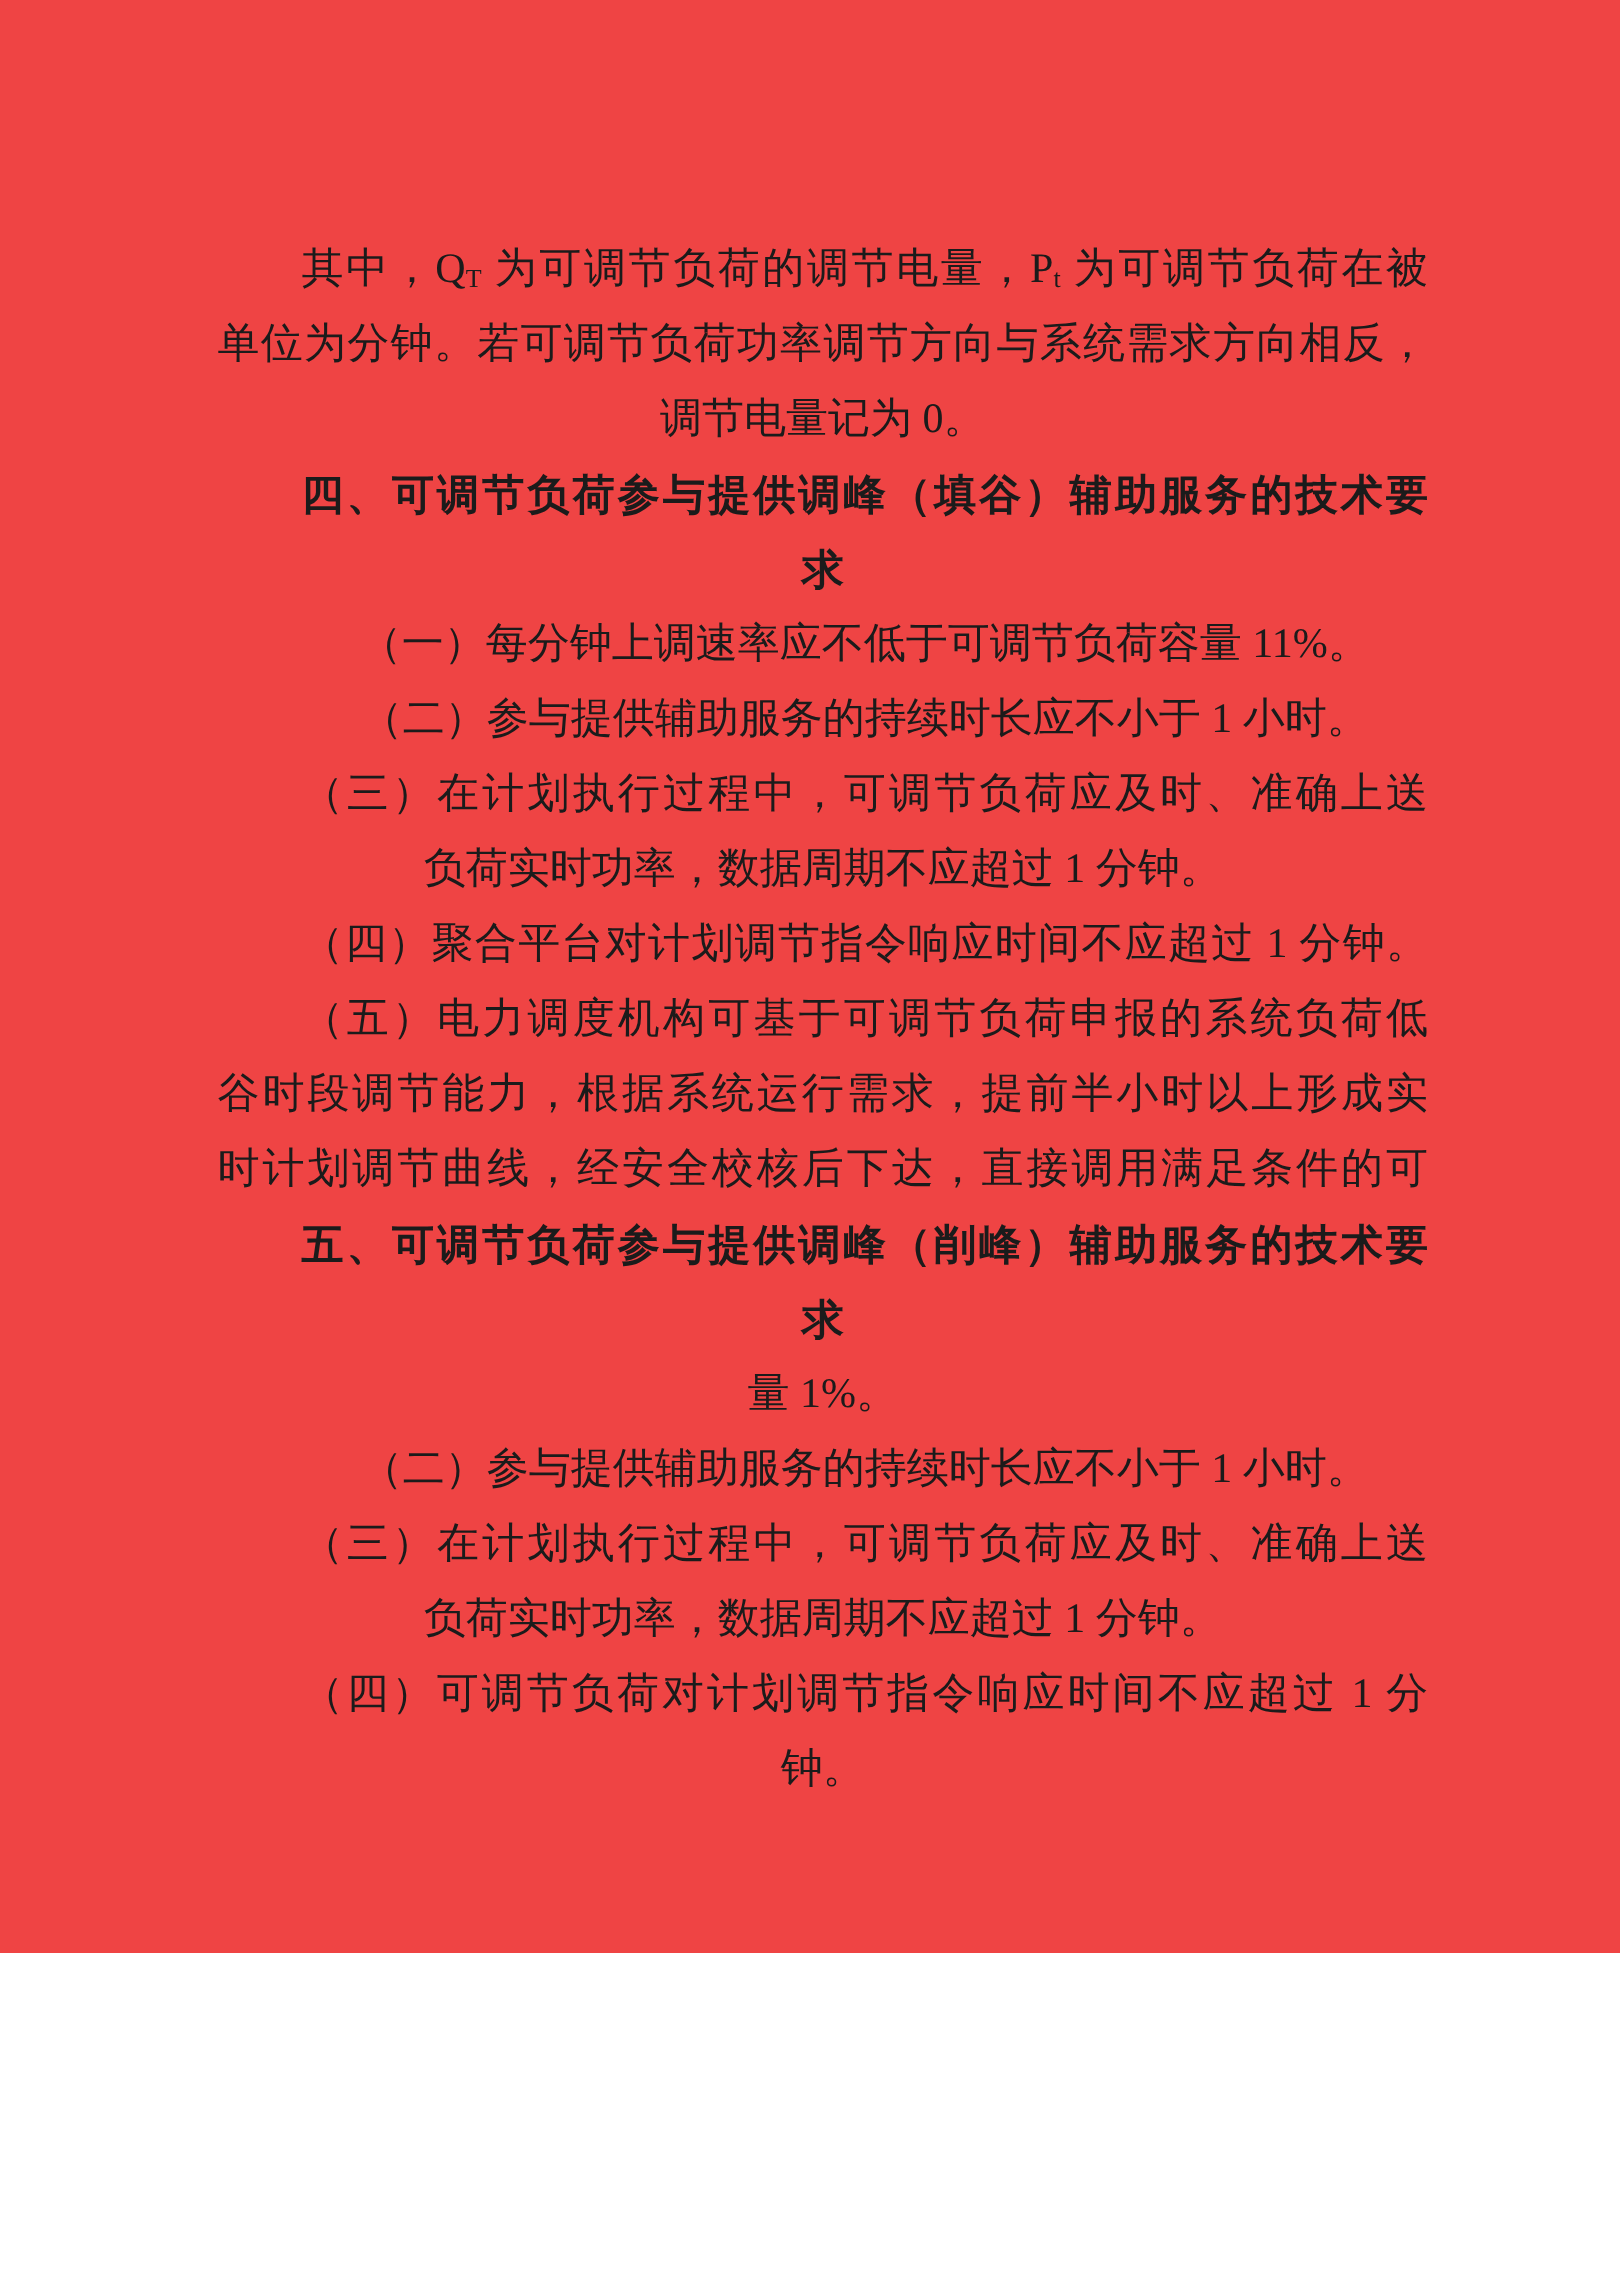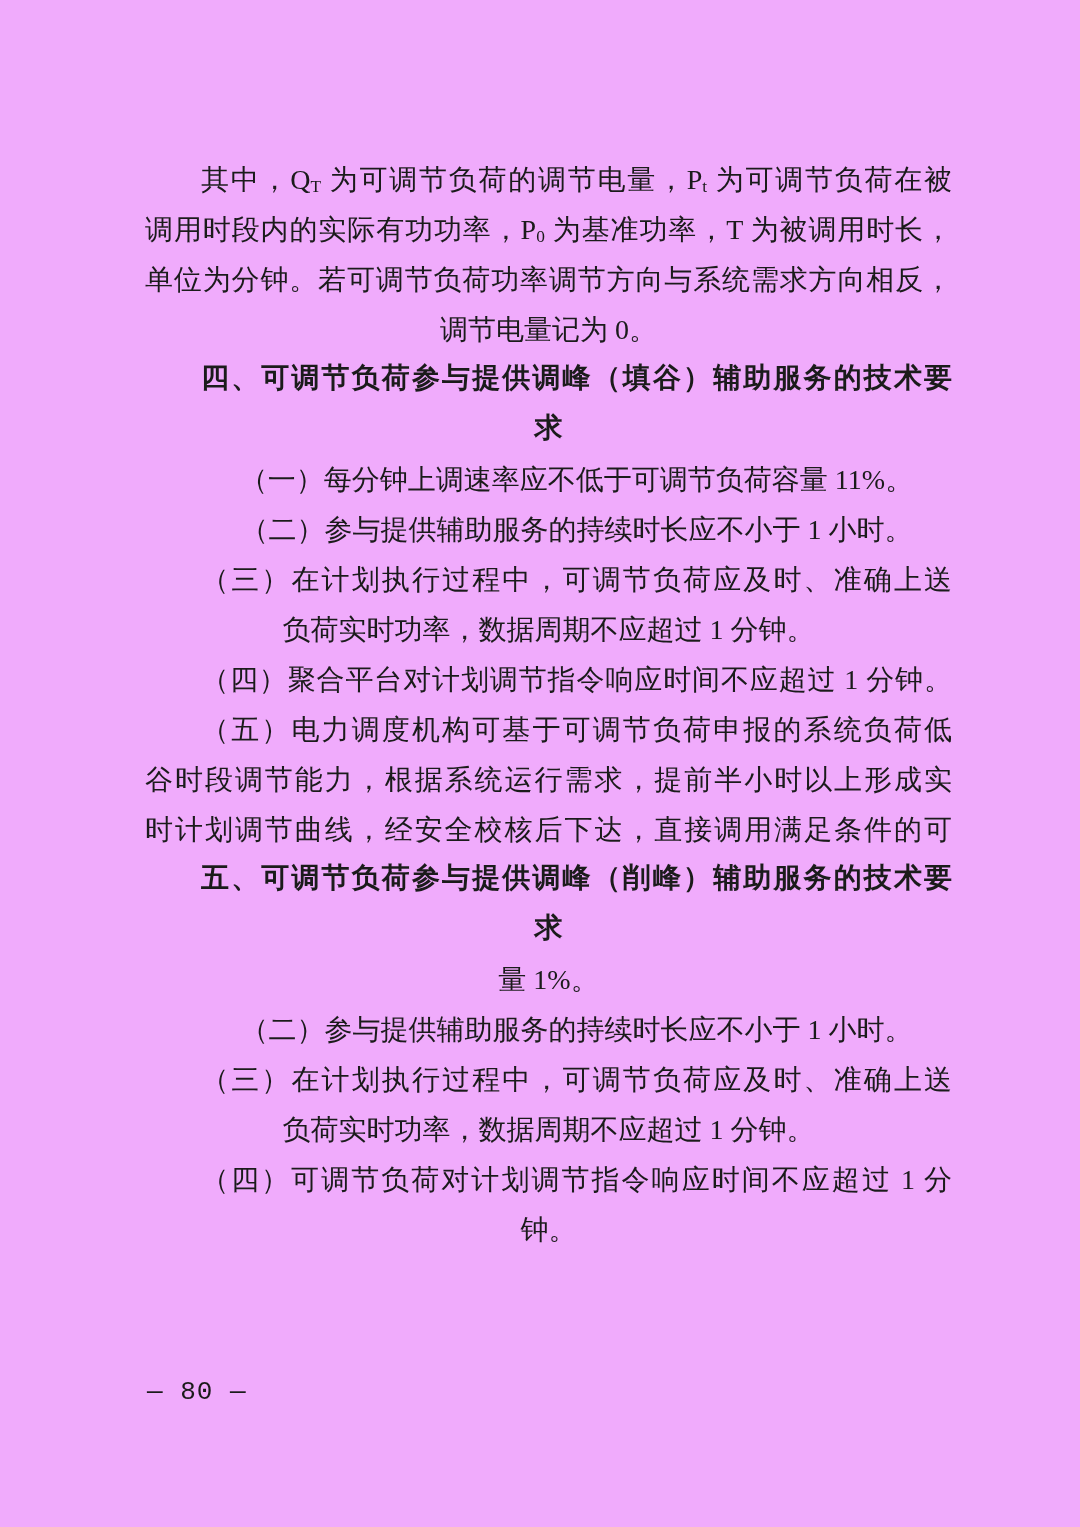--- a/index.html
+++ b/index.html
@@ -1,21 +1,21 @@
 <!DOCTYPE html>
 <html><head>
 <meta charset="utf-8">
 <style>
   * { margin: 0; padding: 0; box-sizing: border-box; }
   html, body { background: #ffffff; }
   .page {
     position: relative;
     width: 1080px;
-    height: 1527px;
-    background: #f0abfc;
+    height: 1302px;
+    background: #ef4444;
     color: #1b1b1b;
     font-family: "Liberation Serif", "DejaVu Serif", serif;
     overflow: hidden;
   }
   .content {
     position: absolute;
     left: 145px;
     top: 155px;
     width: 807px;
   }
@@ -29,21 +29,21 @@
   }
   
   .line.just {
     white-space: normal;
     text-align: justify;
     text-align-last: justify;
     -moz-text-align-last: justify;
   }
   .line.indent { padding-left: 56px; }
   .line.heading {
-    font-family: Liberation Mono, monospace;
+    font-family: Liberation Sans, sans-serif;
     font-weight: 700;
   }
   sub {
     font-size: 0.62em;
     line-height: 0;
     position: relative;
     top: 0.18em;
     vertical-align: baseline;
   }
   .footer {
@@ -56,21 +56,20 @@
     font-family: Liberation Mono, monospace;
     letter-spacing: 1px;
   }
 </style>
 </head>
 <body>
 
 <main class="page">
   <div class="content">
       <div class="line just indent">其中，Q<sub>T</sub> 为可调节负荷的调节电量，P<sub>t</sub> 为可调节负荷在被</div>
-      <div class="line just">调用时段内的实际有功功率，P<sub>0</sub> 为基准功率，T 为被调用时长，</div>
       <div class="line just">单位为分钟。若可调节负荷功率调节方向与系统需求方向相反，</div>
       <div class="line">调节电量记为 0。</div>
       <div class="line heading just indent">四、可调节负荷参与提供调峰（填谷）辅助服务的技术要</div>
       <div class="line heading">求</div>
       <div class="line indent">（一）每分钟上调速率应不低于可调节负荷容量 11%。</div>
       <div class="line indent">（二）参与提供辅助服务的持续时长应不小于 1 小时。</div>
       <div class="line just indent">（三）在计划执行过程中，可调节负荷应及时、准确上送</div>
       <div class="line">负荷实时功率，数据周期不应超过 1 分钟。</div>
       <div class="line just indent">（四）聚合平台对计划调节指令响应时间不应超过 1 分钟。</div>
       <div class="line just indent">（五）电力调度机构可基于可调节负荷申报的系统负荷低</div>

